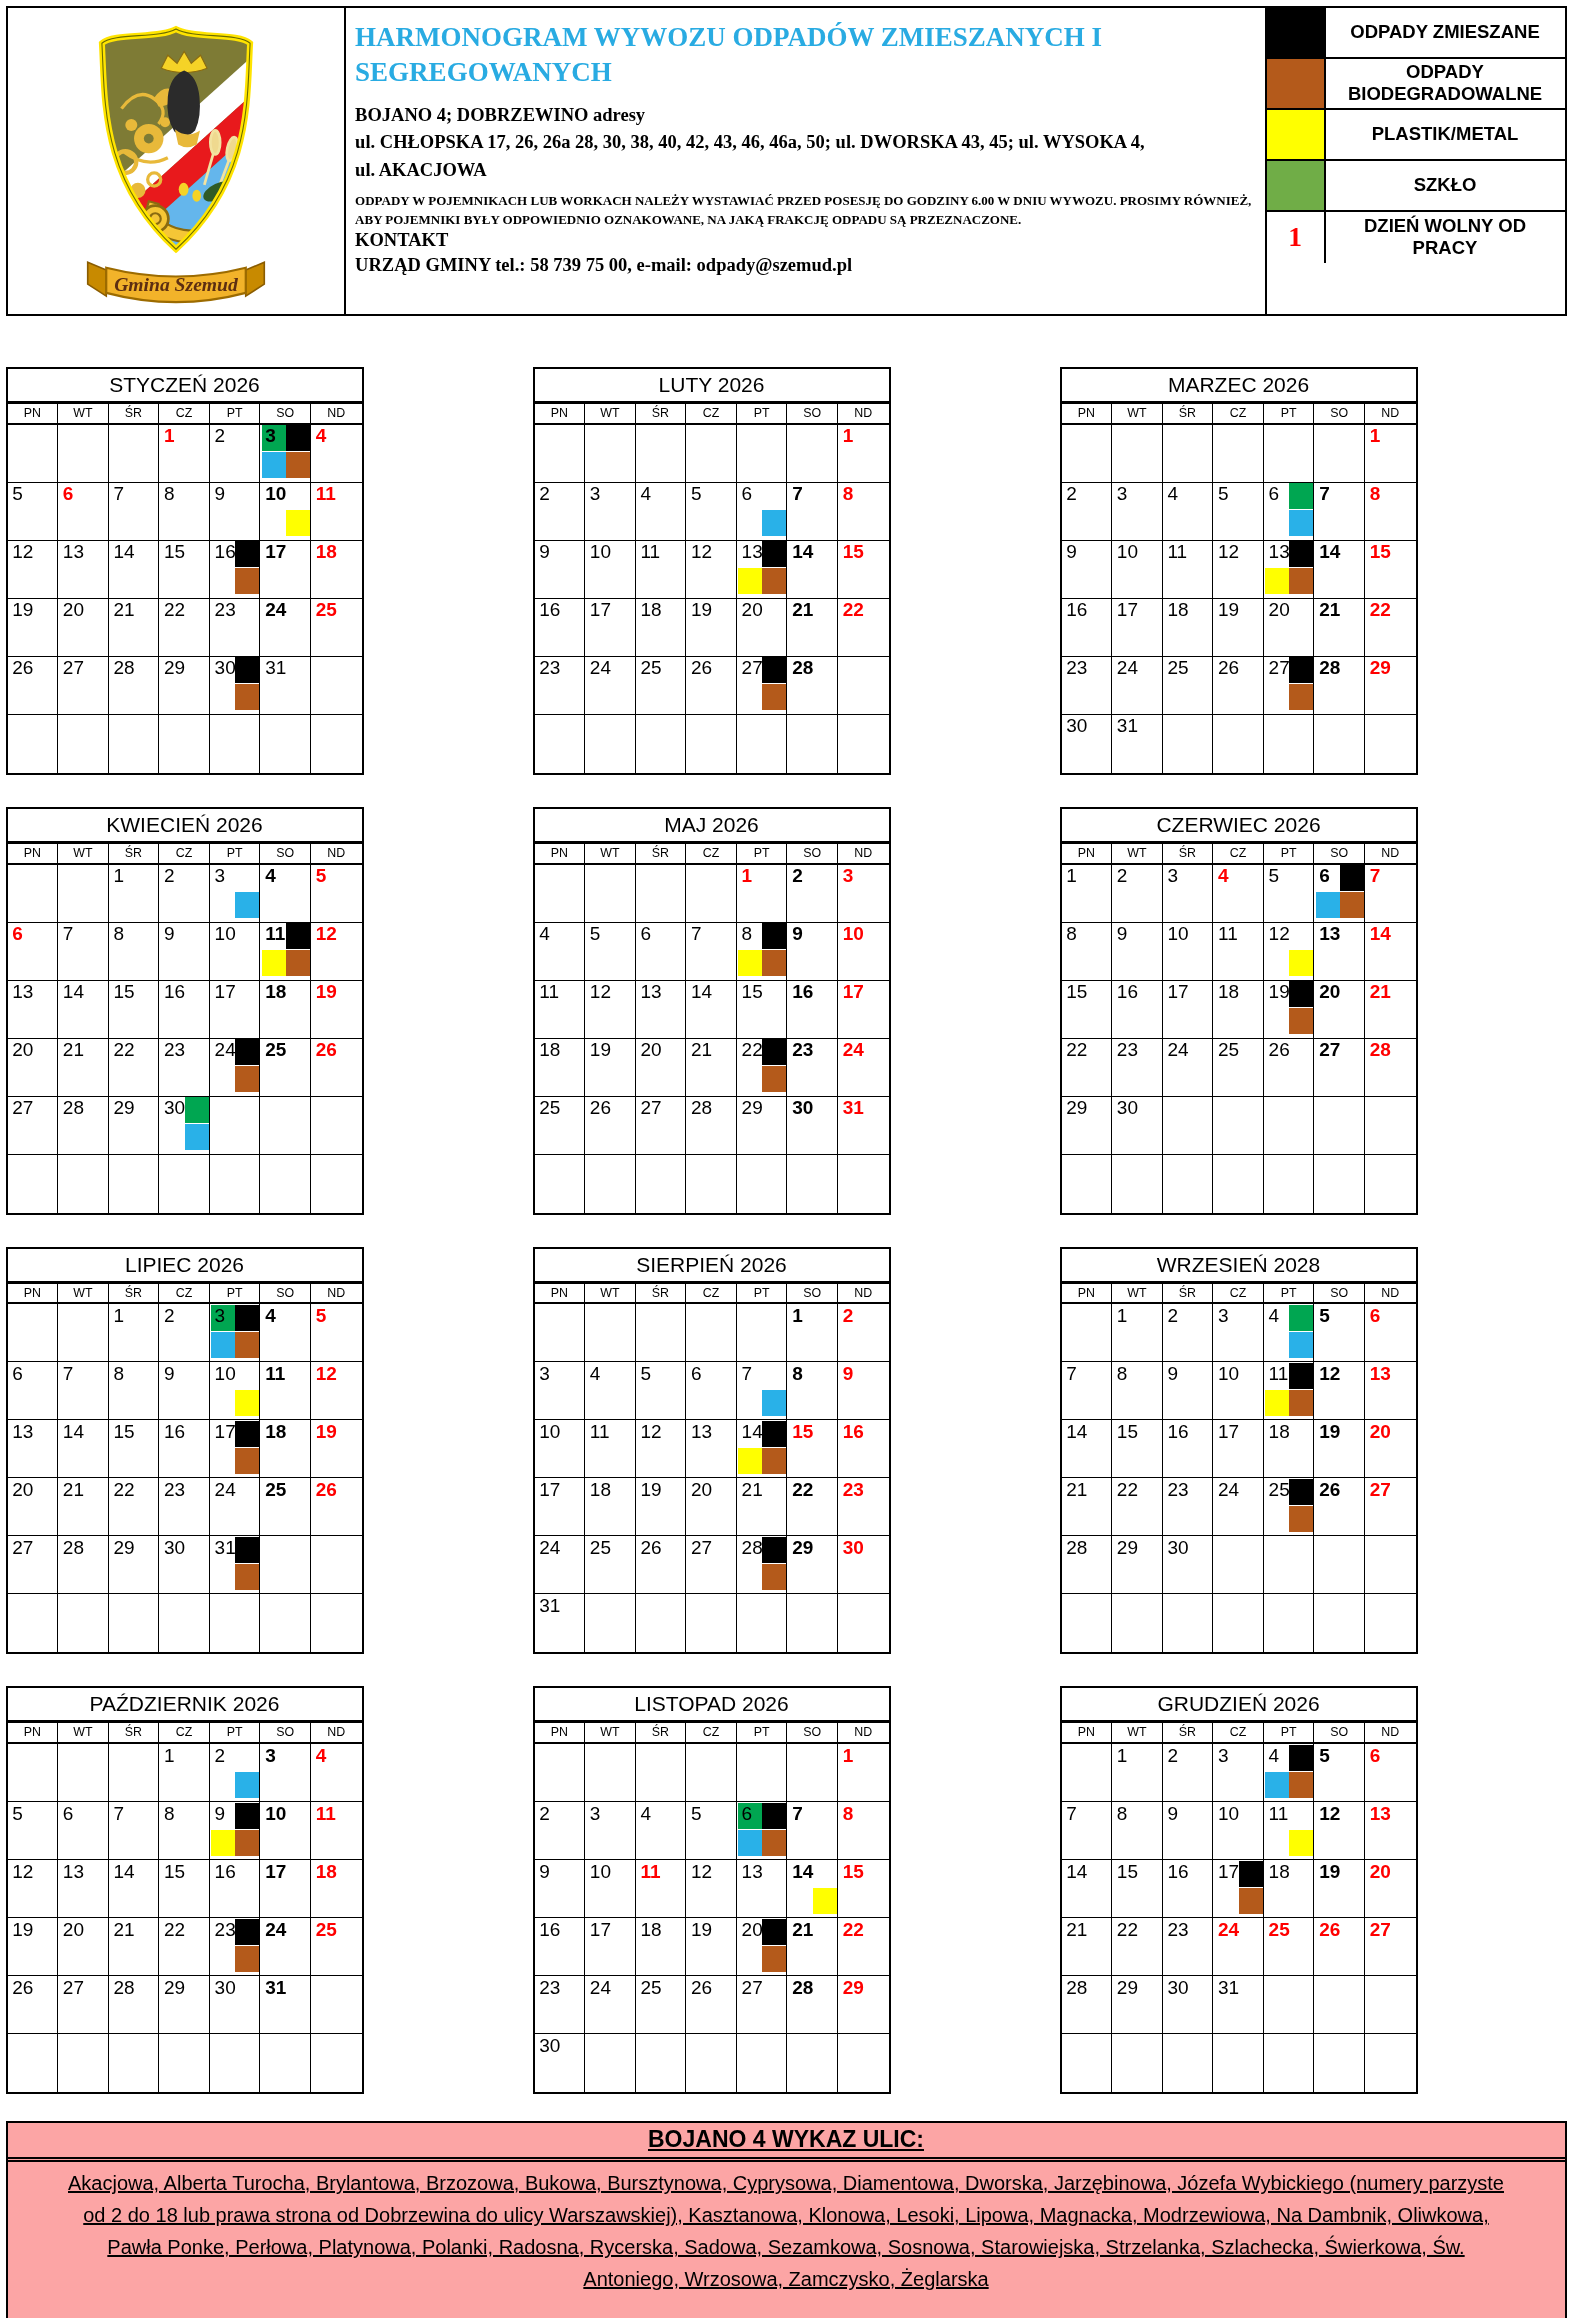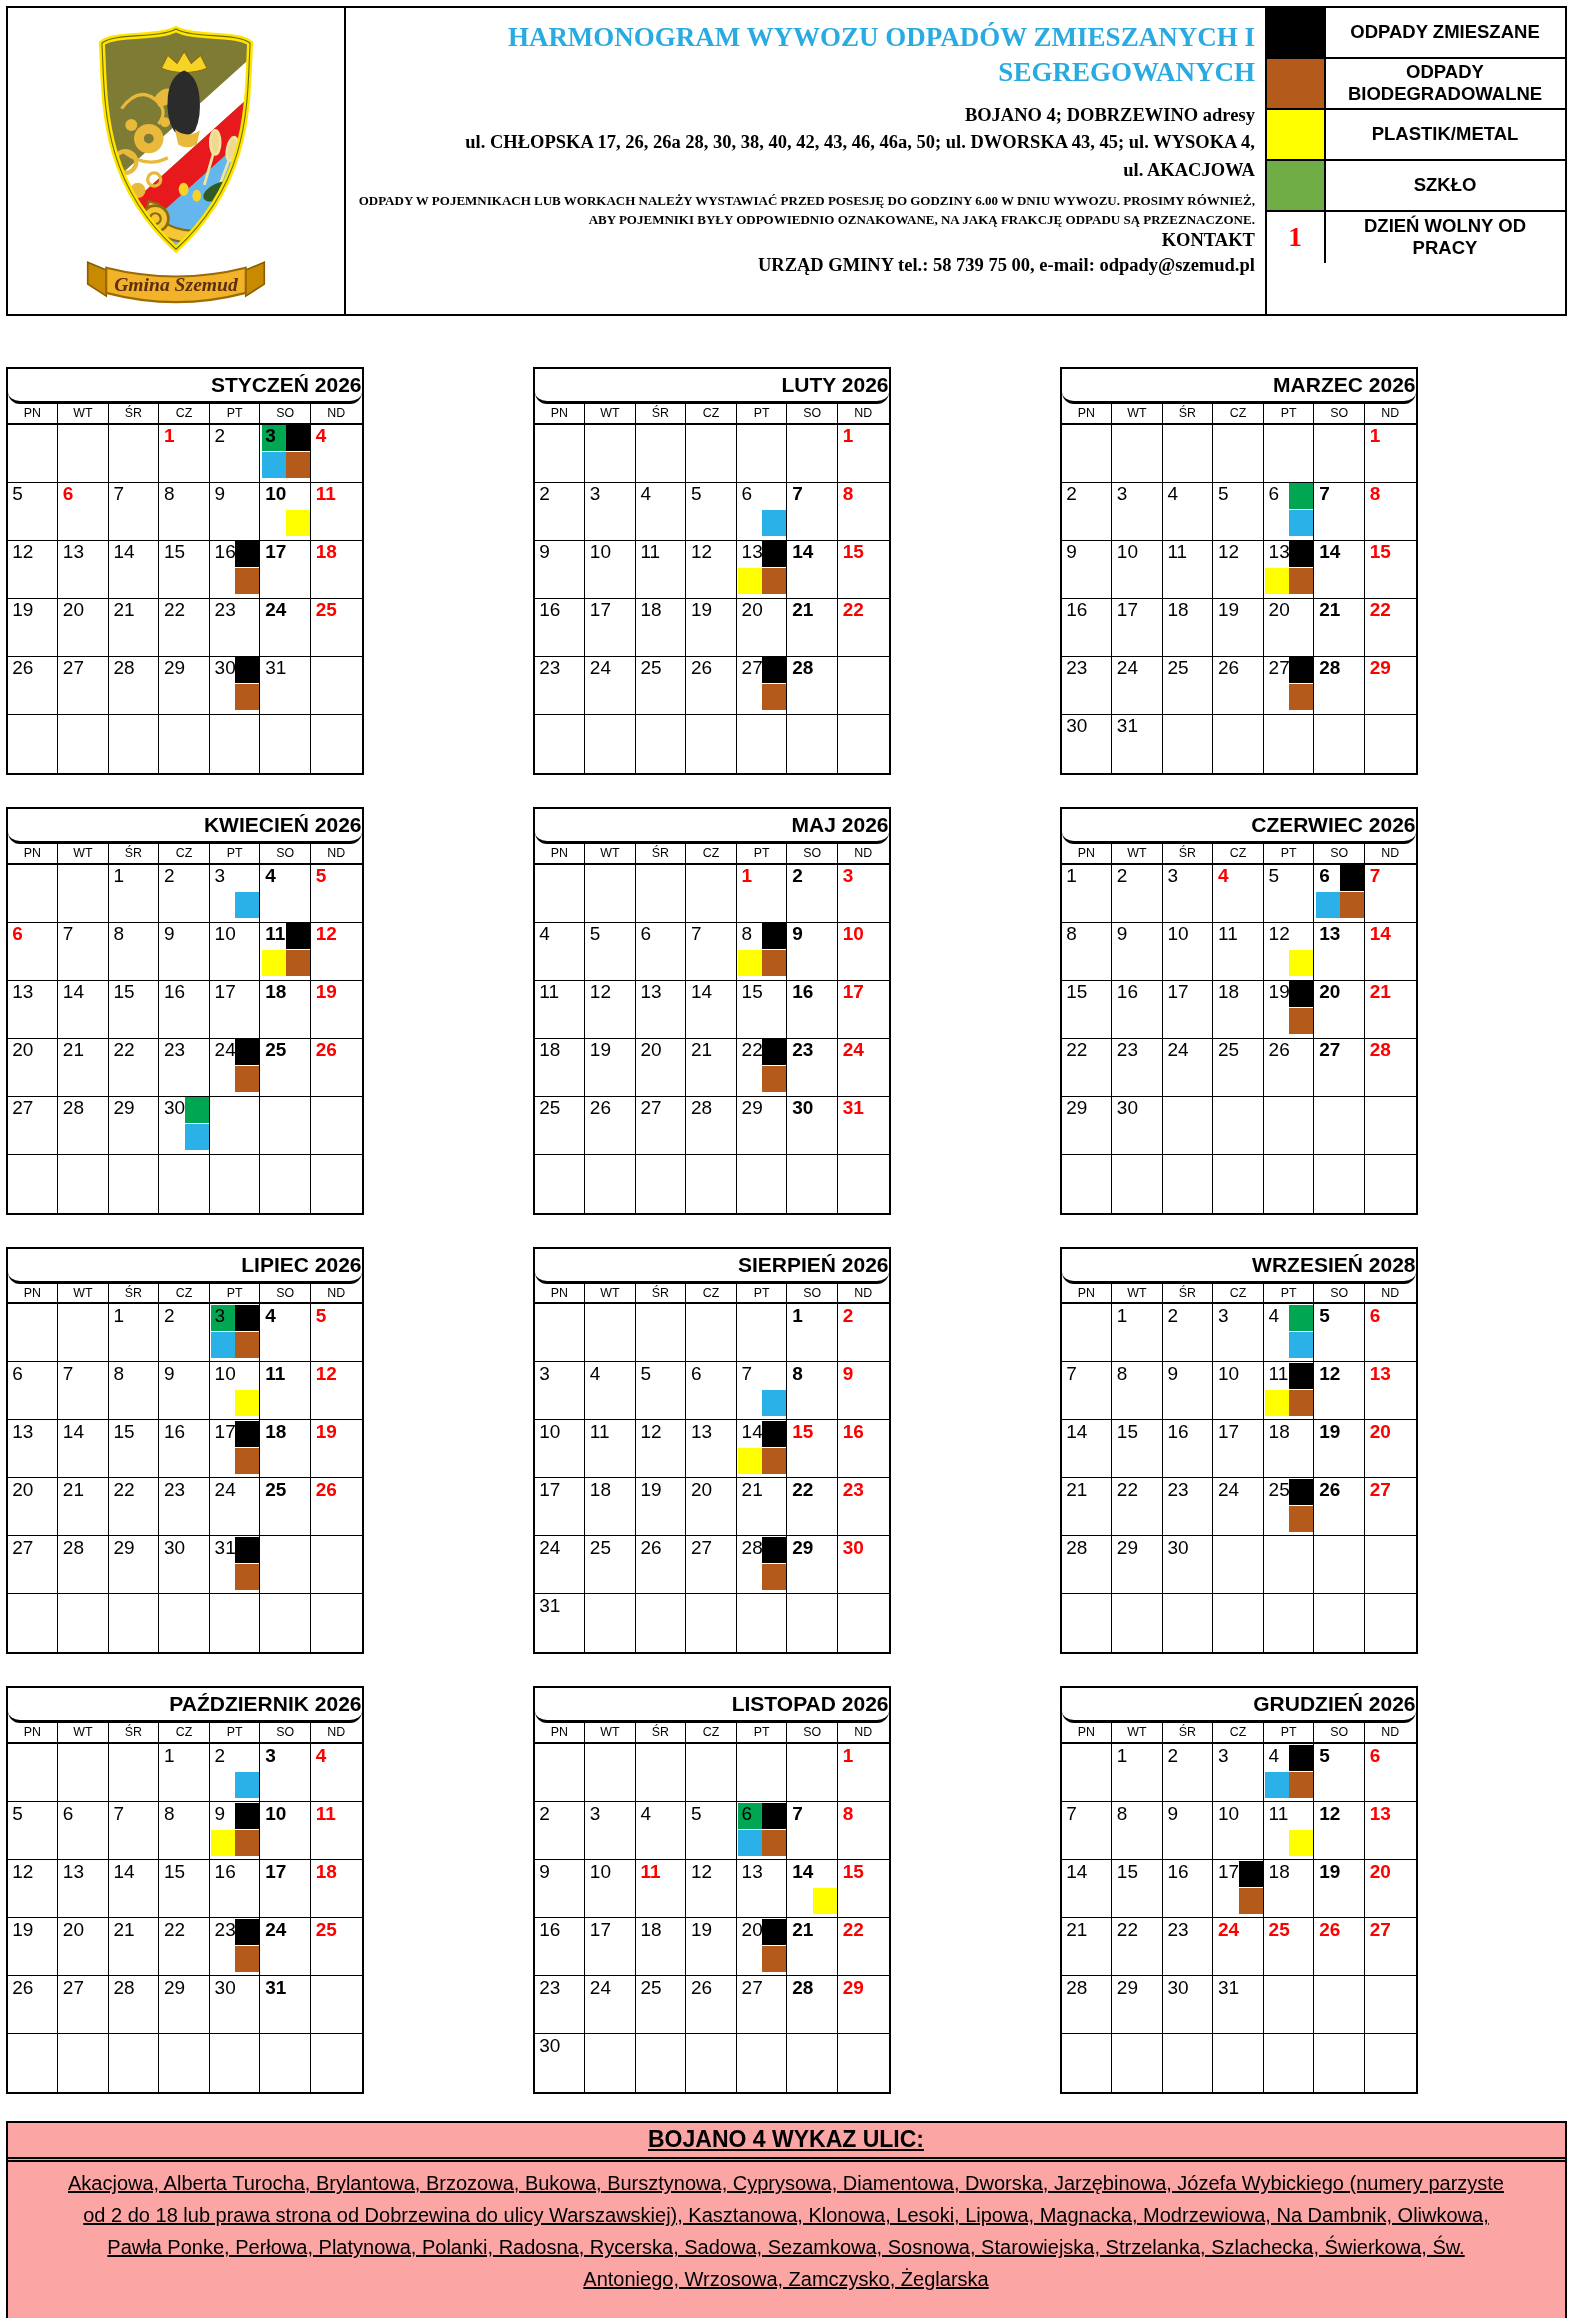--- a/index.html
+++ b/index.html
@@ -1,39 +1,39 @@
 <!DOCTYPE html>
 <html style="font-size:11px"><head>
 <meta charset="utf-8">
 <style>
   html,body{margin:0;padding:0;background:#fff;}
   body{width:1574px;height:2319px;position:relative;font-family:"Liberation Sans",sans-serif;color:#000;}
 
   
   .header-box{position:absolute;left:5.5px;top:5.5px;width:1561px;height:310px;border:2.7px solid #000;display:flex;box-sizing:border-box;background:#fff;}
   .logo-sec{width:338px;border-right:2.7px solid #000;box-sizing:border-box;display:flex;align-items:flex-start;justify-content:center;padding-top:8.2px;}
-  .center-sec{flex:1;text-align:right;font-family:"Liberation Serif",serif;font-weight:bold;padding:2.7px 9.6px;box-sizing:border-box;}
+  .center-sec{flex:1;text-align:left;font-family:"Liberation Serif",serif;font-weight:bold;padding:2.7px 9.6px;box-sizing:border-box;}
   .h-title{color:#29ABE2;font-size:27px;line-height:1.3;margin-top:9.6px;}
   .h-sub{font-size:18.5px;margin-top:15px;}
   .h-addr{font-size:18.5px;margin-top:4.1px;line-height:1.3;}
   .h-note{font-size:13px;margin-top:9.6px;line-height:1.45;}
   .h-kontakt{font-size:18.5px;margin-top:0;}
   .h-contact{font-size:18.5px;margin-top:2.7px;line-height:1.35;}
 
   .legend-sec{width:300px;border-left:2.7px solid #000;box-sizing:border-box;display:grid;grid-template-rows:repeat(6,1fr);}
   .legend-row{display:grid;grid-template-columns:59px 1fr;border-bottom:2.1px solid #000;box-sizing:border-box;}
   .legend-row:last-child{border-bottom:none;}
   .legend-swatch{border-right:2.1px solid #000;box-sizing:border-box;display:flex;align-items:center;justify-content:center;}
   .legend-label{display:flex;align-items:center;justify-content:center;font-weight:bold;font-size:18.5px;text-align:center;padding:0 5.5px;line-height:1.2;}
   .free-digit{color:#FF0000;font-weight:bold;font-size:27.5px;font-family:"Liberation Serif",serif;}
 
   
   .months{position:absolute;left:5.5px;top:367px;display:grid;grid-template-columns:358px 358px 358px;column-gap:169px;row-gap:32px;}
   .month{border:2.1px solid #000;box-sizing:border-box;background:#fff;}
-  .m-title{height:32px;line-height:32px;font-weight:bold;font-size:21px;text-align:right;border-bottom:3.4px solid #000;border-radius:12px;}
+  .m-title{height:32px;line-height:32px;font-weight:normal;font-size:21px;text-align:center;border-bottom:3.4px solid #000;}
   .m-days{display:grid;grid-template-columns:repeat(7,1fr);border-bottom:2.1px solid #000;}
   .dh{font-size:12.4px;text-align:center;padding:2.1px 0 2.7px 0;border-right:1.4px solid #000;box-sizing:border-box;}
   .dh:last-child{border-right:none;}
   .m-grid{display:grid;grid-template-columns:repeat(7,1fr);grid-auto-rows:58px;}
   .cell{position:relative;border-right:1.4px solid #000;border-bottom:1.4px solid #000;box-sizing:border-box;font-size:19px;padding:0.7px 0 0 4.8px;overflow:hidden;}
   .cell:nth-child(7n){border-right:none;}
   .cell:nth-child(n+36){border-bottom:none;}
   .cell .num{position:relative;z-index:2;line-height:1.15;}
   .cell.red{color:#FF0000;font-weight:bold;}
   .cell.bold{font-weight:bold;}

